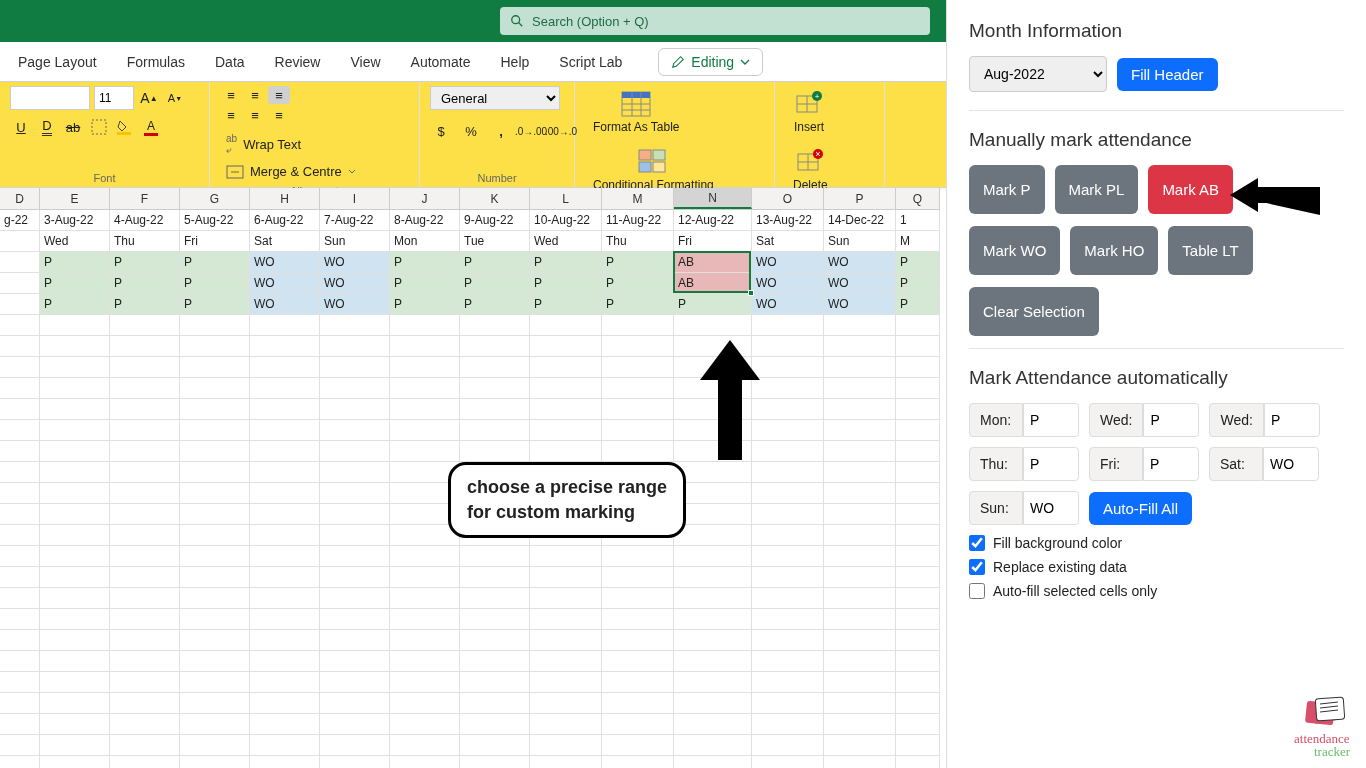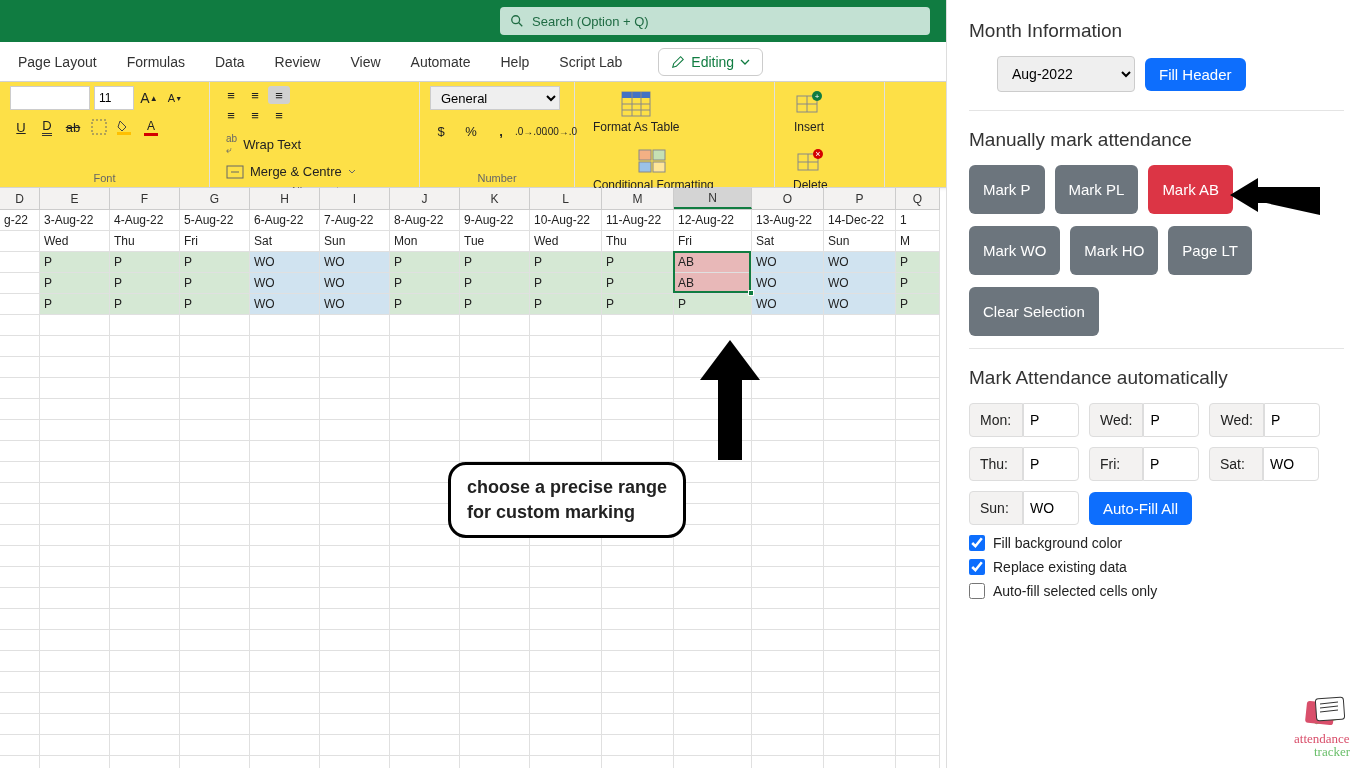--- a/index.html
+++ b/index.html
@@ -59,21 +59,21 @@
 .cell.p { background: #d5e8d4; }
 .cell.wo { background: #d0e3f0; }
 .cell.ab { background: #e8b8b8; }
 .selected-cell { position: absolute; border: 2px solid #107c41; pointer-events: none; }
 .selection-handle { position: absolute; width: 6px; height: 6px; background: #107c41; border: 1px solid #fff; }
 
 
 .side-panel { position: absolute; top: 0; right: 0; width: 420px; height: 768px; background: #fff; border-left: 1px solid #ddd; padding: 20px 22px; overflow-y: auto; }
 .panel-h2 { font-size: 19px; font-weight: 500; color: #333; margin-bottom: 14px; }
 .panel-row { display: flex; gap: 10px; align-items: center; margin-bottom: 18px; }
-.month-select { border: 1px solid #ccc; height: 36px; width: 138px; padding: 0 10px; font-size: 14px; border-radius: 4px; margin-left: 28px; }
+.month-select { border: 1px solid #ccc; height: 36px; width: 138px; padding: 0 10px; font-size: 14px; border-radius: 4px; }
 .btn { padding: 8px 14px; border-radius: 6px; font-size: 15px; border: none; cursor: pointer; }
 .btn-blue { background: #0d6efd; color: #fff; }
 .btn-gray { background: #6c757d; color: #fff; }
 .btn-red { background: #dc3545; color: #fff; }
 .panel-sep { border: none; border-top: 1px solid #e4e4e4; margin: 8px 0 18px 0; }
 
 .mark-row { display: flex; gap: 10px; margin-bottom: 12px; flex-wrap: wrap; }
 .mark-btn { padding: 16px 14px; border-radius: 6px; font-size: 15px; border: none; cursor: pointer; }
 .day-label { background: #f3f2f1; border: 1px solid #ddd; border-radius: 4px 0 0 4px; padding: 8px 10px; font-size: 14px; min-width: 54px; }
 .day-input { border: 1px solid #ddd; border-radius: 0 4px 4px 0; padding: 8px 6px; font-size: 14px; width: 56px; }
@@ -738,21 +738,21 @@
 
   <div class="panel-h2">Manually mark attendance</div>
   <div class="mark-row">
     <button class="mark-btn btn-gray">Mark P</button>
     <button class="mark-btn btn-gray">Mark PL</button>
     <button class="mark-btn btn-red">Mark AB</button>
   </div>
   <div class="mark-row">
     <button class="mark-btn btn-gray">Mark WO</button>
     <button class="mark-btn btn-gray">Mark HO</button>
-    <button class="mark-btn btn-gray">Page LT</button>
+    <button class="mark-btn btn-gray">Table LT</button>
   </div>
   <div class="mark-row">
     <button class="mark-btn btn-gray">Clear Selection</button>
   </div>
   <hr class="panel-sep">
 
   <div class="panel-h2">Mark Attendance automatically</div>
   <div style="display:flex;gap:10px;flex-wrap:wrap;margin-bottom:10px">
     <div style="display:flex">
         <span class="day-label">Mon:</span>

